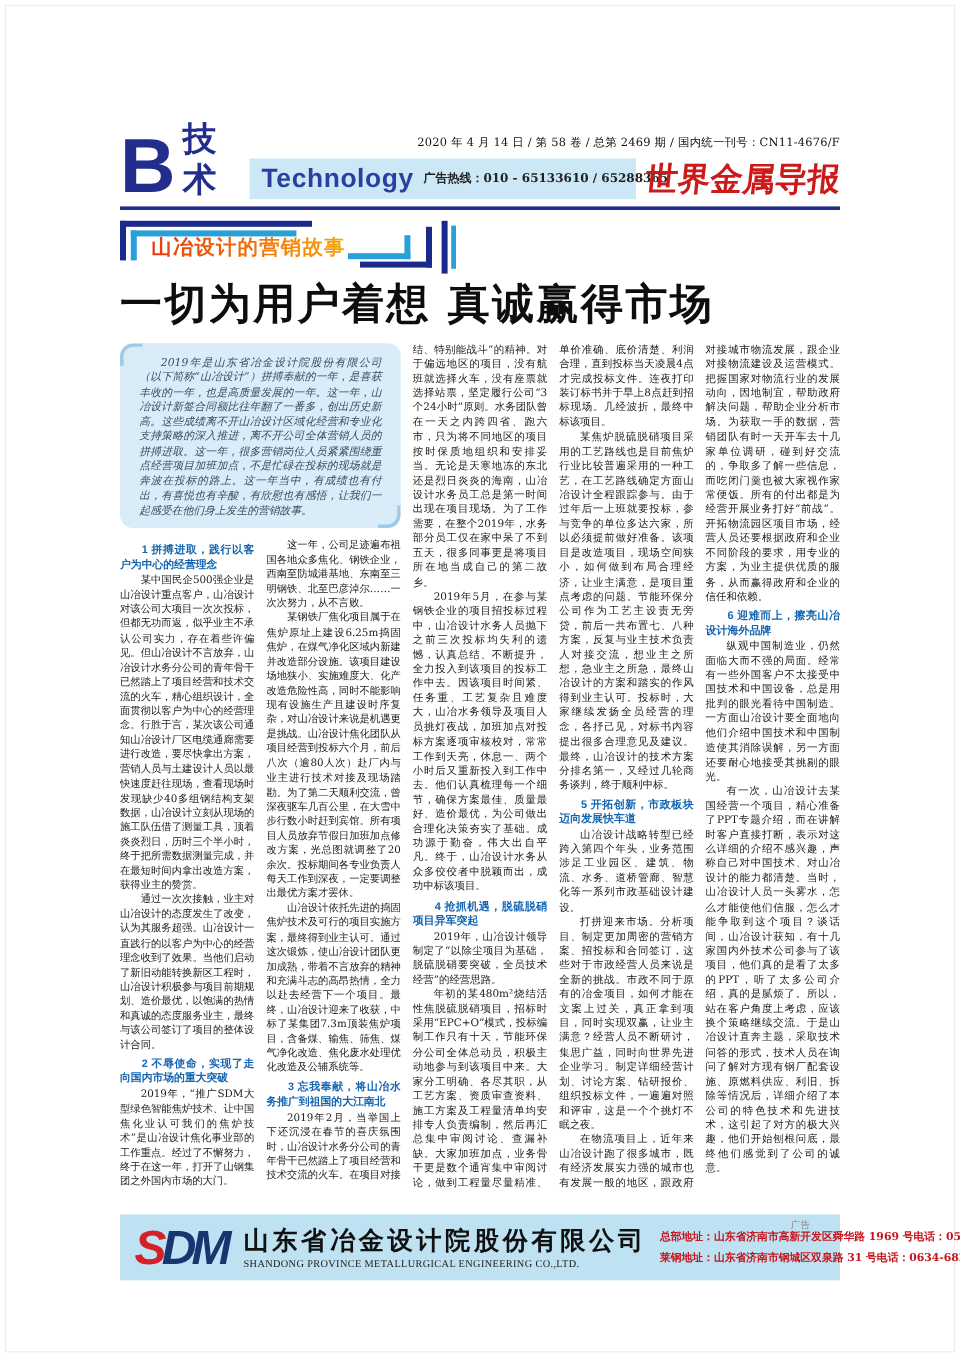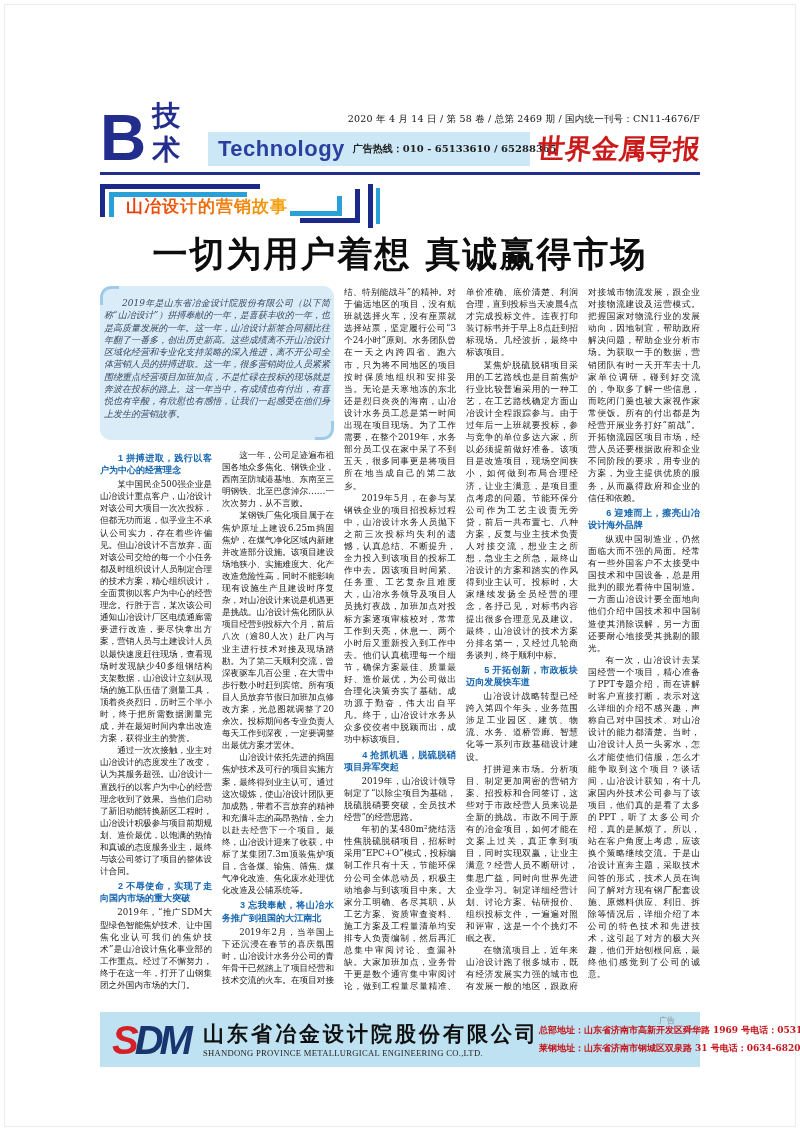--- a/index.html
+++ b/index.html
@@ -52,33 +52,33 @@
   .rb-text {
     position:absolute; left:26px; top:11px;
     font-family:"Liberation Sans",sans-serif; font-weight:900; font-size:17px;
     background:linear-gradient(90deg,#e8380d 0%,#f07a0b 60%,#f5a60d 100%);
     -webkit-background-clip:text; background-clip:text; color:transparent;
     letter-spacing:1px; white-space:nowrap;
   }
 
   
   .main-title {
-    text-align:center; font-weight:900; font-size:35px; line-height:44px;
+    font-weight:900; font-size:35px; line-height:44px;
     letter-spacing:2px; color:#0d0d0d; margin:4px 0 10px 0;
     font-family:"DejaVu Serif","Liberation Serif",serif;
   }
 
   
   .article-body { display:flex; gap:10px; }
   .left-group  { width:234px; }
   .right-group { width:356px; }
 
   .intro-box {
     background:#d9ecf8; border-radius:11px; height:154px; overflow:hidden;
-    padding:11px 4px; margin-bottom:9px; position:relative;
+    padding:11px 16px; margin-bottom:9px; position:relative;
   }
   .intro-box::before { content:""; position:absolute; left:0; top:0; width:16px; height:16px;
     border-top-left-radius:11px; border-top:3px solid #9dcbe8; border-left:3px solid #9dcbe8; }
   .intro-box::after { content:""; position:absolute; right:0; bottom:0; width:16px; height:16px;
     border-bottom-right-radius:11px; border-bottom:3px solid #9dcbe8; border-right:3px solid #9dcbe8; }
   .intro-text {
     font-style:italic; color:#3a4a63; font-size:9px; line-height:12.3px;
     text-align:justify; text-indent:2em; word-break:break-all;
   }
 
@@ -95,21 +95,21 @@
   .footer {
     position:relative; margin-top:11px; height:55px; background:#bfe2f2;
     display:flex; align-items:center; padding:0 10px 0 12px;
   }
   .ad-note { position:absolute; top:3px; right:25px; font-size:8px; color:#8a8a8a; }
   .sdm-logo { font-family:"Liberation Sans",sans-serif; font-style:italic; font-weight:900;
     font-size:40px; letter-spacing:-4px; line-height:40px; margin-right:14px; white-space:nowrap; }
   .logo-s { color:#d42027; }
   .logo-d { color:#17356e; }
   .logo-m { color:#17356e; }
-  .company-block { margin-right:0; }
+  .company-block { margin-right:11px; }
   .company-cn { font-family:"DejaVu Serif","Liberation Serif",serif; font-weight:bold;
     font-size:21px; letter-spacing:3px; color:#111; line-height:24px; white-space:nowrap; }
   .company-en { font-size:8.6px; letter-spacing:0.3px; color:#222; margin-top:2px; white-space:nowrap;font-family:Liberation Serif, serif; }
   .contact-block { display:flex; flex-direction:column; gap:5px; margin-left:auto; }
   .contact-row { display:flex; font-size:9px; font-weight:bold; color:#c4161c; white-space:nowrap; }
   .contact-addr { }
 </style>
 </head>
 <body>
 
@@ -147,21 +147,21 @@
 
   <div class="main-title">一切为用户着想 真诚赢得市场</div>
 
   <div class="article-body">
     <div class="left-group">
       <div class="intro-box">
         <div class="intro-text">2019年是山东省冶金设计院股份有限公司（以下简称“山冶设计”）拼搏奉献的一年，是喜获丰收的一年，也是高质量发展的一年。这一年，山冶设计新签合同额比往年翻了一番多，创出历史新高。这些成绩离不开山冶设计区域化经营和专业化支持策略的深入推进，离不开公司全体营销人员的拼搏进取。这一年，很多营销岗位人员紧紧围绕重点经营项目加班加点，不是忙碌在投标的现场就是奔波在投标的路上。这一年当中，有成绩也有付出，有喜悦也有辛酸，有欣慰也有感悟，让我们一起感受在他们身上发生的营销故事。</div>
       </div>
       <div class="cols cols-left">
           <div class="sec-h">1 拼搏进取，践行以客户为中心的经营理念</div>
-          <div class="para">某中国民企500强企业是山冶设计重点客户，山冶设计对该公司大项目一次次投标，但都无功而返，似乎业主不承认公司实力，存在着些许偏见。但山冶设计不言放弃，面对该公司交给的每一个小任务都及时组织设计人员制定合理的技术方案，精心组织设计，全面贯彻以客户为中心的经营理念。行胜于言，某次该公司通知山冶设计厂区电缆通廊需要进行改造，要尽快拿出方案，营销人员与土建设计人员以最快速度赶往现场，查看现场时发现缺少40多组钢结构支架数据，山冶设计立刻从现场的施工队伍借了测量工具，顶着炎炎烈日，历时三个半小时，终于把所需数据测量完成，并在最短时间内拿出改造方案，获得业主的赞赏。</div>
+          <div class="para">某中国民企500强企业是山冶设计重点客户，山冶设计对该公司大项目一次次投标，但都无功而返，似乎业主不承认公司实力，存在着些许偏见。但山冶设计不言放弃，山冶设计水务分公司的青年骨干已然踏上了项目经营和技术交流的火车，精心组织设计，全面贯彻以客户为中心的经营理念。行胜于言，某次该公司通知山冶设计厂区电缆通廊需要进行改造，要尽快拿出方案，营销人员与土建设计人员以最快速度赶往现场，查看现场时发现缺少40多组钢结构支架数据，山冶设计立刻从现场的施工队伍借了测量工具，顶着炎炎烈日，历时三个半小时，终于把所需数据测量完成，并在最短时间内拿出改造方案，获得业主的赞赏。</div>
           <div class="para">通过一次次接触，业主对山冶设计的态度发生了改变，认为其服务超强。山冶设计一直践行的以客户为中心的经营理念收到了效果。当他们启动了新旧动能转换新区工程时，山冶设计积极参与项目前期规划、造价最优，以饱满的热情和真诚的态度服务业主，最终与该公司签订了项目的整体设计合同。</div>
           <div class="sec-h">2 不辱使命，实现了走向国内市场的重大突破</div>
           <div class="para">2019年，“推广SDM大型绿色智能焦炉技术、让中国焦化业认可我们的焦炉技术”是山冶设计焦化事业部的工作重点。经过了不懈努力，终于在这一年，打开了山钢集团之外国内市场的大门。</div>
           <div class="para">这一年，公司足迹遍布祖国各地众多焦化、钢铁企业，西南至防城港基地、东南至三明钢铁、北至巴彦淖尔……一次次努力，从不言败。</div>
           <div class="para">某钢铁厂焦化项目属于在焦炉原址上建设6.25m捣固焦炉，在煤气净化区域内新建并改造部分设施。该项目建设场地狭小、实施难度大、化产改造危险性高，同时不能影响现有设施生产且建设时序复杂，对山冶设计来说是机遇更是挑战。山冶设计焦化团队从项目经营到投标六个月，前后八次（逾80人次）赴厂内与业主进行技术对接及现场踏勘。为了第二天顺利交流，曾深夜驱车几百公里，在大雪中步行数小时赶到宾馆。所有项目人员放弃节假日加班加点修改方案，光总图就调整了20余次。投标期间各专业负责人每天工作到深夜，一定要调整出最优方案才罢休。</div>
           <div class="para">山冶设计依托先进的捣固焦炉技术及可行的项目实施方案，最终得到业主认可。通过这次锻炼，使山冶设计团队更加成熟，带着不言放弃的精神和充满斗志的高昂热情，全力以赴去经营下一个项目。最终，山冶设计迎来了收获，中标了某集团7.3m顶装焦炉项目，含备煤、输焦、筛焦、煤气净化改造、焦化废水处理优化改造及公辅系统等。</div>
           <div class="sec-h">3 忘我奉献，将山冶水务推广到祖国的大江南北</div>
           <div class="para">2019年2月，当举国上下还沉浸在春节的喜庆氛围时，山冶设计水务分公司的青年骨干已然踏上了项目经营和技术交流的火车。在项目对接时，他们表现出了“特别能吃苦、特别能奉献、特别能团</div>
         </div>
     </div>

